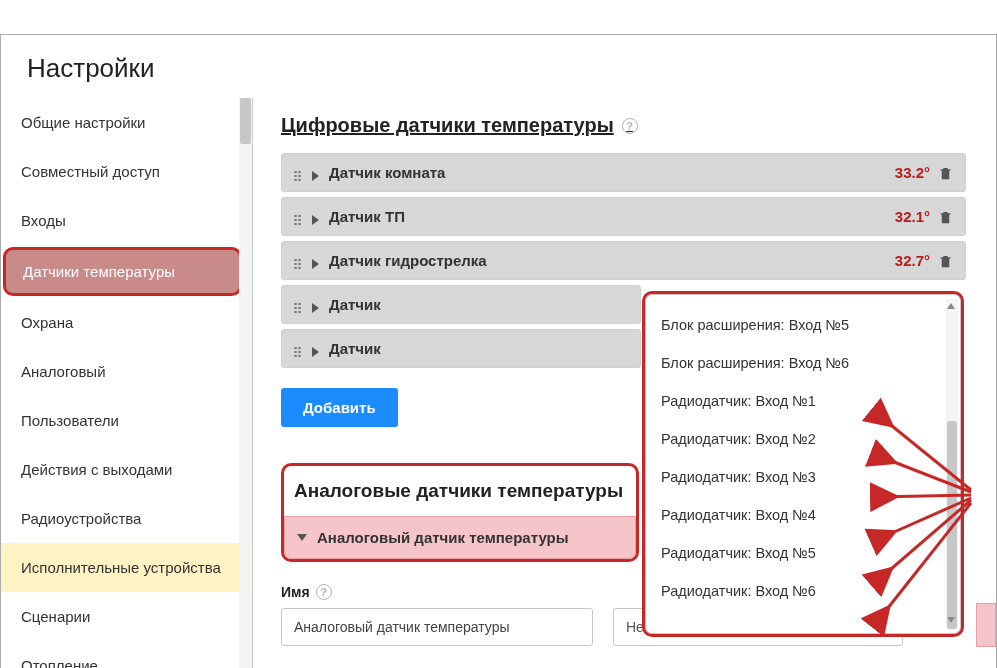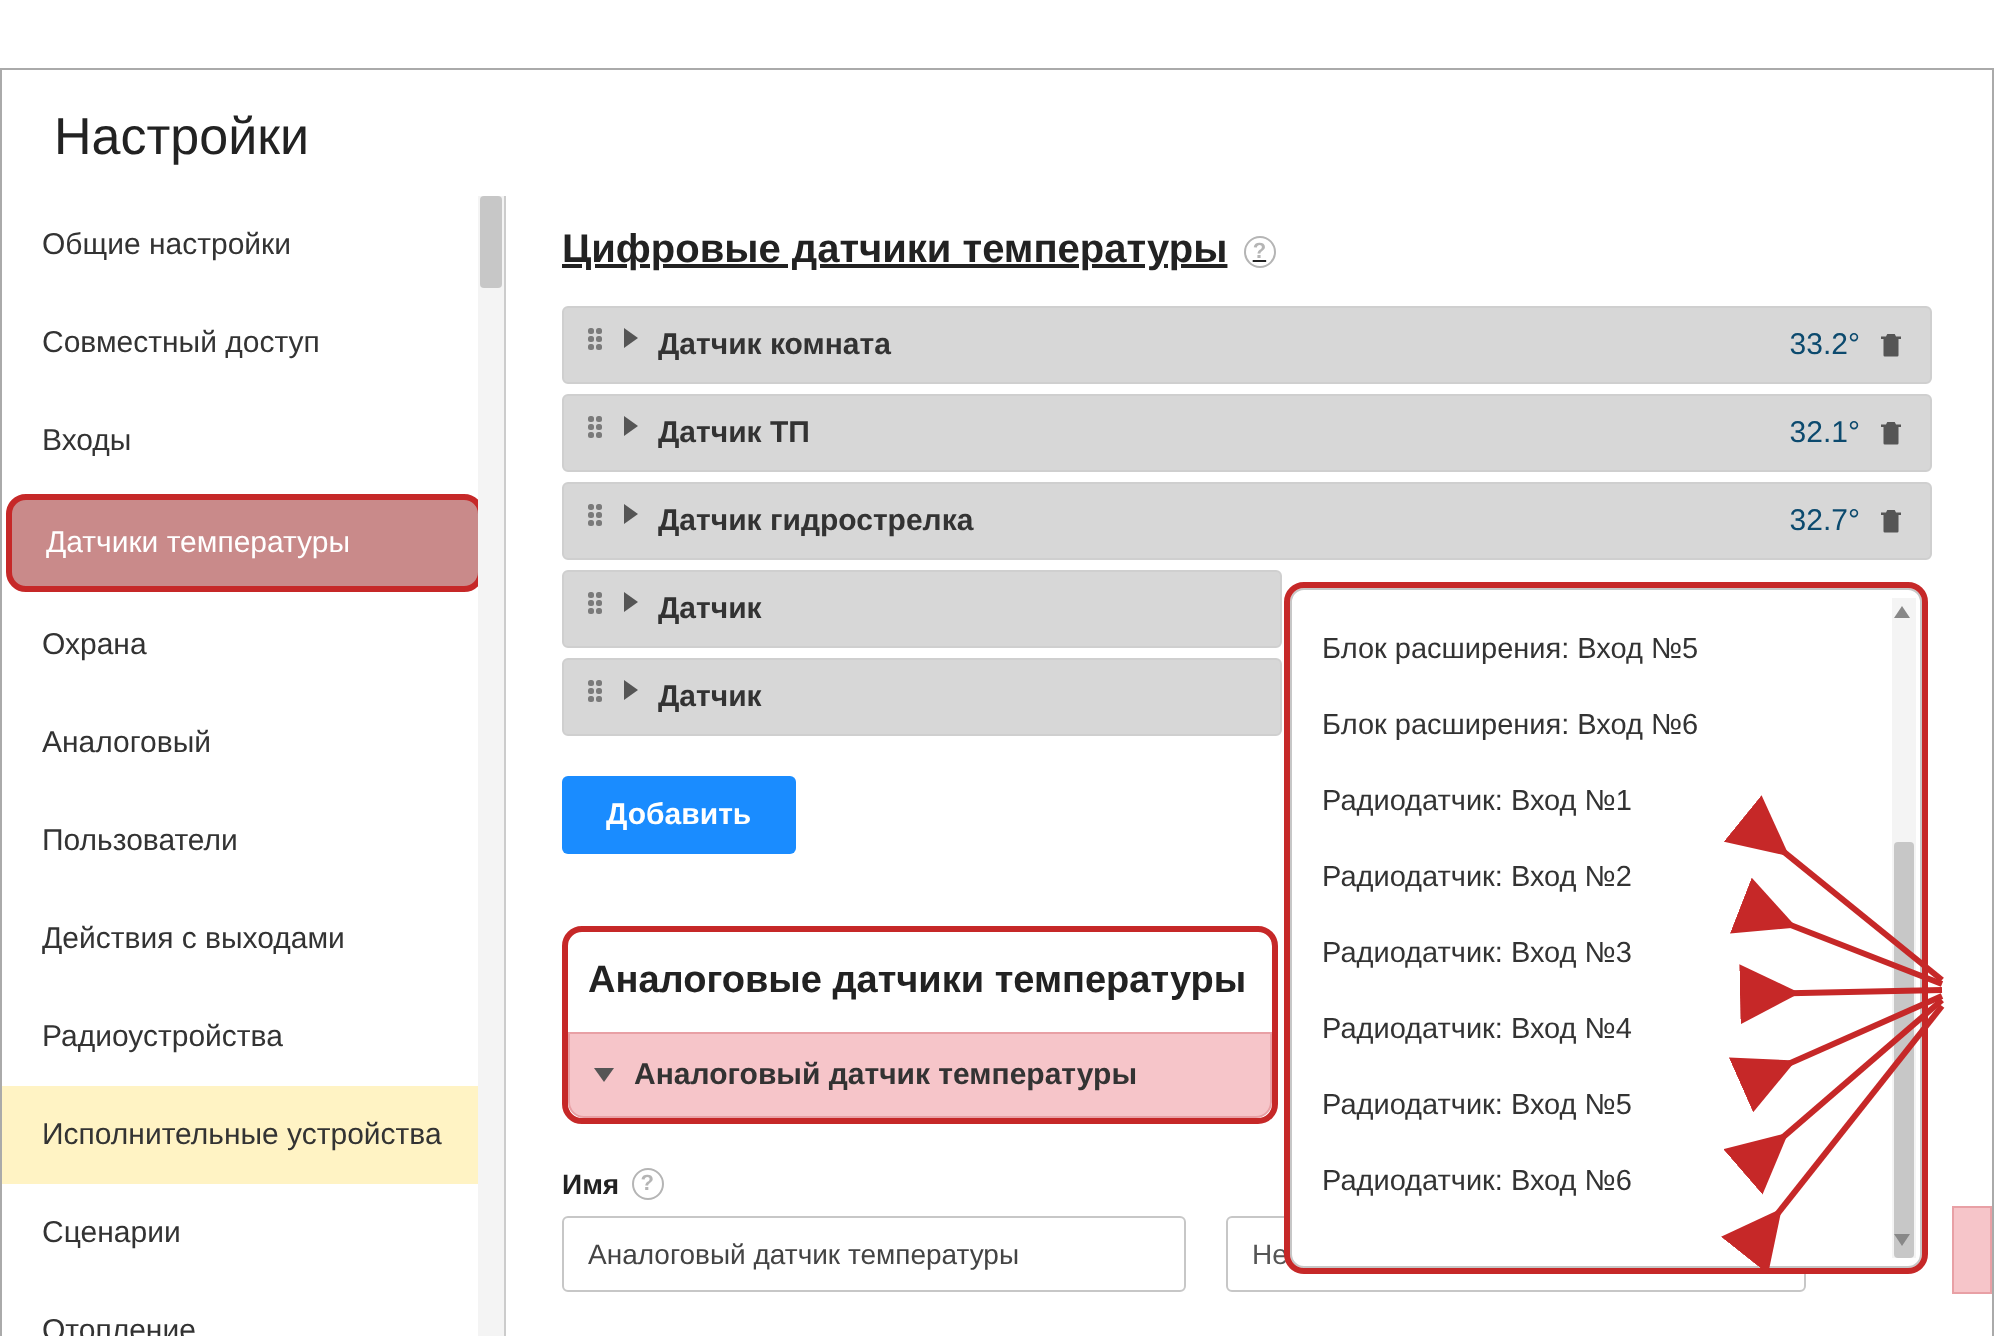--- a/index.html
+++ b/index.html
@@ -10,26 +10,26 @@
   .sidebar { width: 252px; border-right: 1px solid #ccc; position: relative; }
   .sb-scrollbar { position: absolute; right: 0; top: 0; width: 13px; height: 100%; background: #f4f4f4; }
   .sb-thumb { position: absolute; right: 1px; top: 0; width: 11px; height: 46px; background: #c7c7c7; border-radius: 2px; }
   .sb-item { padding: 16px 20px; font-size: 15px; color: #333; cursor: pointer; }
   .sb-item.active-red { background: #c98a8a; color: #fff; border: 3px solid #c62828; border-radius: 10px; margin: 2px 10px 2px 2px; padding: 13px 17px; font-weight: 500; }
   .sb-item.hl-yellow { background: #fff3c4; }
   .content { flex: 1; padding: 10px 30px 0 28px; position: relative; overflow: hidden; }
   .section-title { display: flex; align-items: center; gap: 8px; font-size: 20px; font-weight: 700; color: #222; margin: 6px 0 16px; text-decoration: underline; }
   .help-icon { width: 16px; height: 16px; border: 1.5px solid #b5b5b5; border-radius: 50%; display: inline-flex; align-items: center; justify-content: center; font-size: 11px; color: #b5b5b5; }
   .sensors { display: flex; flex-direction: column; gap: 5px; }
-  .sensor-row { display: flex; align-items: flex-start; background: #d7d7d7; border: 1px solid #cfcfcf; border-radius: 3px; padding: 10px 12px; font-size: 15px; }
+  .sensor-row { display: flex; align-items: flex-end; background: #d7d7d7; border: 1px solid #cfcfcf; border-radius: 3px; padding: 10px 12px; font-size: 15px; }
   .drag-dots { width: 8px; display: flex; flex-wrap: wrap; gap: 1.5px; margin-right: 10px; }
   .drag-dots span { width: 2.5px; height: 2.5px; background: #7a7a7a; border-radius: 50%; display: block; }
   .caret-right { display: inline-block; width: 0; height: 0; border-top: 5px solid transparent; border-bottom: 5px solid transparent; border-left: 7px solid #555; margin-right: 10px; }
   .sensor-name { font-weight: 700; color: #333; flex: 1; }
-  .sensor-temp { font-weight: 400; color: #0c4a6e; margin-right: 8px; }
+  .sensor-temp { font-weight: 700; color: #b91c1c; margin-right: 8px; }
   .trash { width: 15px; height: 16px; position: relative; }
   .trash svg { width: 100%; height: 100%; }
   .add-btn { margin-top: 20px; background: #1a8cff; color: #fff; border: none; padding: 11px 22px; font-size: 15px; font-weight: 600; border-radius: 3px; cursor: pointer; }
   .analog-section { margin-top: 36px; border: 3px solid #c62828; border-radius: 10px; padding: 0; width: 358px; }
   .analog-title { font-size: 19px; font-weight: 700; padding: 14px 10px 14px 10px; color: #222; }
   .analog-row { background: #f6c5c9; border: 1px solid #e8a0a5; padding: 12px 12px; display: flex; align-items: center; font-size: 15px; font-weight: 700; color: #333; border-bottom-left-radius: 8px; border-bottom-right-radius: 8px; }
   .caret-down { display: inline-block; width: 0; height: 0; border-left: 5px solid transparent; border-right: 5px solid transparent; border-top: 7px solid #555; margin-right: 10px; }
   .form { margin-top: 22px; }
   .field-label { font-size: 14px; font-weight: 700; color: #222; display: flex; align-items: flex-end; gap: 6px; margin-bottom: 8px; }
   .inputs-row { display: flex; gap: 20px; align-items: center; }

